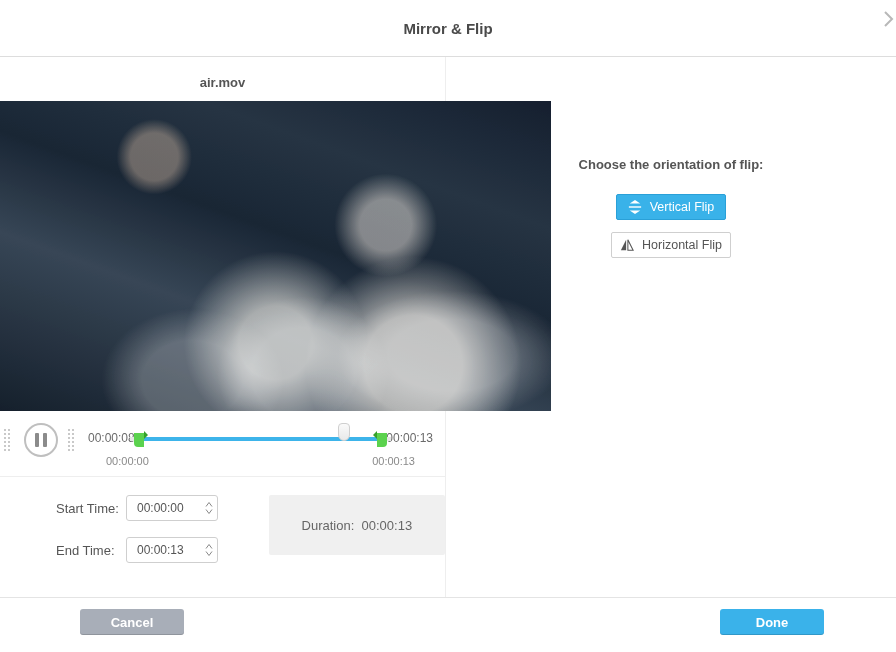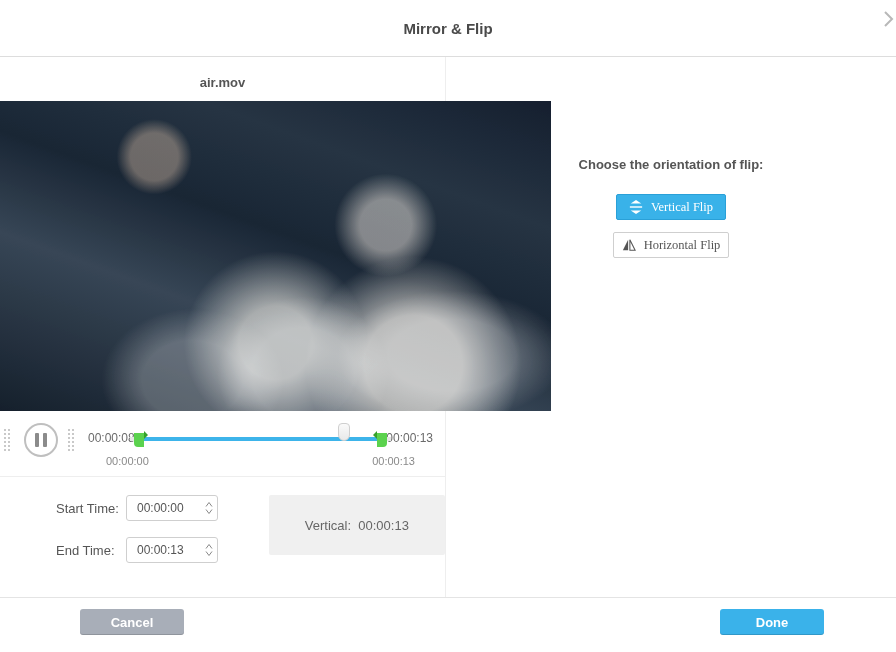--- a/index.html
+++ b/index.html
@@ -155,21 +155,20 @@
     text-align: center; color:#555; margin-top: 76px; margin-bottom: 22px;
     font-size: 13px;
     font-weight: bold;
   }
   .flip-btns { display:flex; flex-direction:column; align-items:center; gap:12px; }
   .flip-btn {
     min-width: 110px; height: 26px; padding:0 8px;
     border-radius: 2px; display:flex; align-items:center; gap:8px;
     font-size: 12.5px; justify-content:center;
     border: 1px solid transparent;
-    font-family: Liberation Serif, serif;
   }
   .flip-btn svg { width:14px; height:14px; }
   .flip-primary {
     background:#39b2e9; color:#fff; border-color:#2aa0d8;
   }
   .flip-secondary {
     background:#fff; color:#555; border-color:#cfcfcf;
   }
 
   .footer {
@@ -282,21 +281,21 @@
                     <path d="M1 5 L4 1 L7 5" stroke="#888" stroke-width="1" fill="none"></path>
                   </svg>
                 <svg viewBox="0 0 8 6">
                     <path d="M1 1 L4 5 L7 1" stroke="#888" stroke-width="1" fill="none"></path>
                   </svg>
               </span>
             </div>
           </div>
         </div>
         <div class="duration-box">
-          <span>Vertical:</span>
+          <span>Duration:</span>
           <span>&nbsp;&nbsp;</span>
           <span>00:00:13</span>
         </div>
       </div>
 
     </div>
 
     <div class="right">
       <div class="prompt">Choose the orientation of flip:</div>
       <div class="flip-btns">

